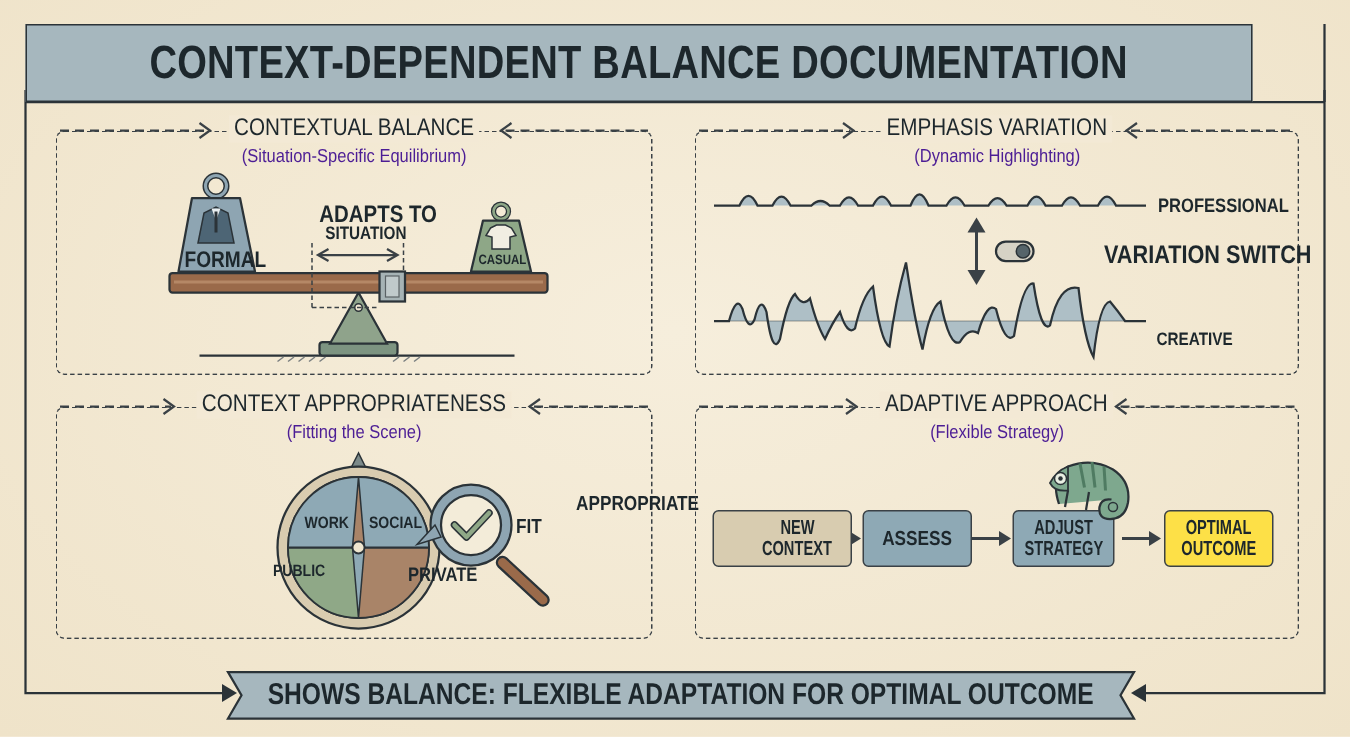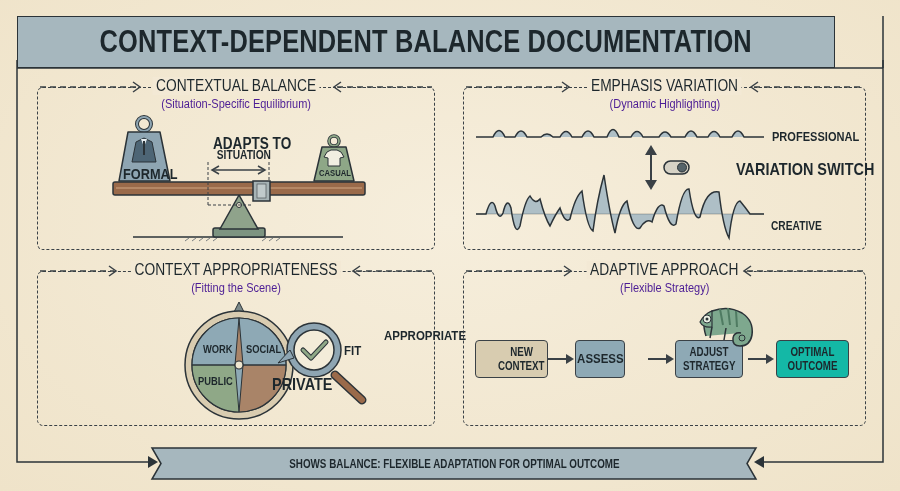--- a/index.html
+++ b/index.html
@@ -36,21 +36,21 @@
   .svg-abs { position: absolute; left: 0; top: 0; }
   .box {
     position: absolute; height: 38px; border: 1.5px solid #3a4146; border-radius: 4px;
     display: flex; align-items: center; justify-content: center; text-align: center;
     font-weight: 700; font-size: 13.5px; line-height: 14px; color: #1d272c; box-sizing: border-box;
   }
   .box span { display:inline-block; transform: scaleX(0.85); }
   .banner-wrap { position: absolute; left: 150px; top: 447px; width: 608px; height: 33px; }
   .banner-text {
     position: absolute; left: 0; right: 0; top: 0; height: 33px; display: flex;
-    align-items: center; justify-content: center; font-weight: 700; font-size: 12px; color: #1d272c;
+    align-items: center; justify-content: center; font-weight: 700; font-size: 20px; color: #1d272c;
   }
   .banner-text span { display:inline-block; transform: scaleX(0.82); white-space: nowrap; }
 </style>
 </head>
 <body>
 
 <div class="paper"></div>
 
 <svg class="svg-abs" width="900" height="491">
   <polyline points="17,60 17,462 148,462" fill="none" stroke="#2b3338" stroke-width="1.5"></polyline>
@@ -203,22 +203,22 @@
   <path d="M239,365 L192,365 A47,47 0 0 0 239,412 Z" fill="#8fa887"></path>
   <path d="M239,365 L239,412 A47,47 0 0 0 286,365 Z" fill="#a98468"></path>
   <circle cx="239" cy="365" r="47" fill="none" stroke="#2b3338" stroke-width="1.2"></circle>
   <line x1="192" y1="365" x2="286" y2="365" stroke="#2b3338" stroke-width="1.5"></line>
   <polygon points="239,318 235,365 243,365" fill="#a98468" stroke="#2b3338" stroke-width="1"></polygon>
   <polygon points="239,412 235,365 243,365" fill="#8ea9b5" stroke="#2b3338" stroke-width="1"></polygon>
   <circle cx="239" cy="365" r="4" fill="#efe6cf" stroke="#2b3338" stroke-width="1.2"></circle>
 </svg>
 <div class="lbl" style="left:203px; top:343px; font-size:11px;"><span>WORK</span></div>
 <div class="lbl" style="left:246px; top:343px; font-size:11px;"><span>SOCIAL</span></div>
-<div class="lbl" style="left:198px; top:375px; font-size:11px;"><span>PUBLIC</span></div>
-<div class="lbl" style="left:244px; top:375px; font-size:17px;padding-left:28px;"><span>PRIVATE</span></div>
+<div class="lbl" style="left:182px; top:375px; font-size:11px;"><span>PUBLIC</span></div>
+<div class="lbl" style="left:244px; top:375px; font-size:13px;padding-left:28px;"><span>PRIVATE</span></div>
 
 <svg class="svg-abs" width="900" height="491">
   <line x1="335" y1="375" x2="362" y2="400" stroke="#2b3338" stroke-width="9" stroke-linecap="round"></line>
   <line x1="335" y1="375" x2="362" y2="400" stroke="#9a6a4a" stroke-width="6" stroke-linecap="round"></line>
   <circle cx="314" cy="350" r="27" fill="#8ea5b2" stroke="#2b3338" stroke-width="1.5"></circle>
   <circle cx="314" cy="350" r="20" fill="#f3ecd9" stroke="#2b3338" stroke-width="1.5"></circle>
   <polygon points="290,350 278,363 294,358" fill="#8ea5b2" stroke="#2b3338" stroke-width="1"></polygon>
   <polyline points="303,350 311,358 326,342" fill="none" stroke="#2b3338" stroke-width="5" stroke-linecap="round" stroke-linejoin="round"></polyline>
   <polyline points="303,350 311,358 326,342" fill="none" stroke="#8fa887" stroke-width="3" stroke-linecap="round" stroke-linejoin="round"></polyline>
 </svg>
@@ -247,30 +247,30 @@
   <g>
     <line x1="648" y1="359" x2="667" y2="359" stroke="#3a4146" stroke-width="2"></line>
     <polygon points="666,354 674,359 666,364" fill="#3a4146"></polygon>
   </g>
   <g>
     <line x1="748" y1="359" x2="767" y2="359" stroke="#3a4146" stroke-width="2"></line>
     <polygon points="766,354 774,359 766,364" fill="#3a4146"></polygon>
   </g>
 </svg>
 
-<div class="box" style="left:475px; top:340px; width:73px; background:#d8ccb0;padding-left:20px;">
+<div class="box" style="left:475px; top:340px; width:93px; background:#d8ccb0;padding-left:20px;">
   <span><span>NEW</span><br><span>CONTEXT</span></span>
 </div>
-<div class="box" style="left:575px; top:340px; width:50px; background:#8ea9b5;">
+<div class="box" style="left:575px; top:340px; width:73px; background:#8ea9b5;">
   <span>ASSESS</span>
 </div>
 <div class="box" style="left:675px; top:340px; width:68px; background:#8ea9b5;">
   <span><span>ADJUST</span><br><span>STRATEGY</span></span>
 </div>
-<div class="box" style="left:776px; top:340px; width:73px; background:#14b8a6;">
+<div class="box" style="left:776px; top:340px; width:73px; background:#fde047;">
   <span><span>OPTIMAL</span><br><span>OUTCOME</span></span>
 </div>
 
 <svg class="svg-abs" width="900" height="491">
   <path d="M706,336 Q700,318 712,311 Q728,305 742,313 Q754,321 752,335 Q750,346 740,346 Q732,346 733,338 Q734,332 741,333" fill="#7ea88e" stroke="#2b3338" stroke-width="1.5"></path>
   <path d="M712,311 Q704,314 700,322 Q703,328 712,327 Z" fill="#7ea88e" stroke="#2b3338" stroke-width="1.2"></path>
   <circle cx="707" cy="319" r="4" fill="#e9efe3" stroke="#2b3338" stroke-width="1"></circle>
   <circle cx="707" cy="319" r="1.5" fill="#2b3338"></circle>
   <path d="M720,309 L723,325 M728,308 L730,325 M736,311 L737,327" stroke="#4f7b62" stroke-width="2"></path>
   <path d="M712,327 L710,338 M726,328 L724,340" stroke="#2b3338" stroke-width="1.5"></path>

